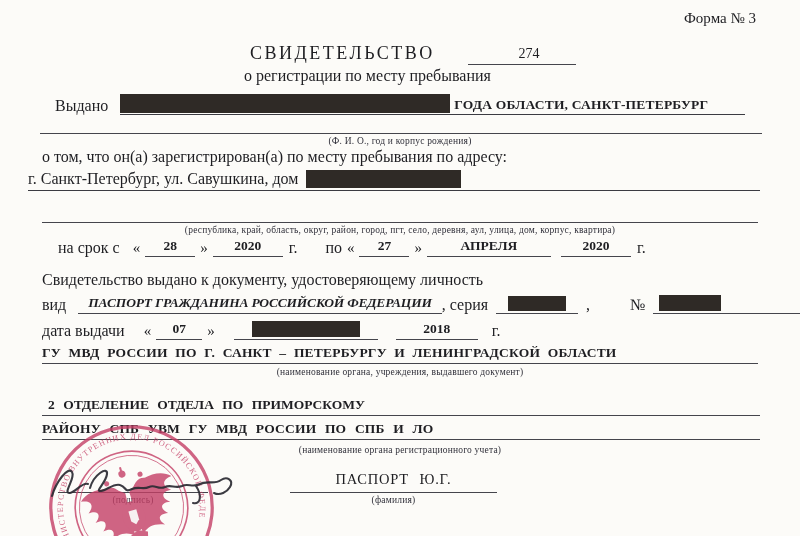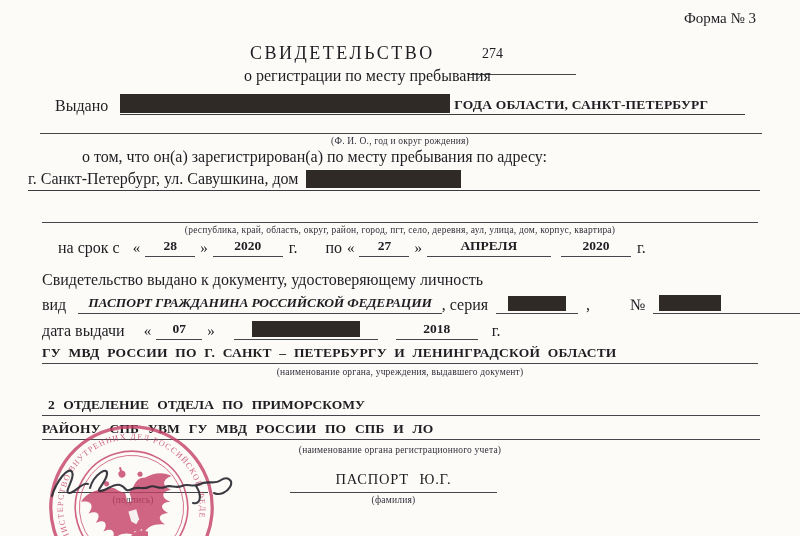--- a/index.html
+++ b/index.html
@@ -24,37 +24,37 @@
   .uline-flex{flex:1;border-bottom:1.6px solid #3b3b42;display:flex;align-items:flex-end;padding-bottom:1px;}
   svg{display:block;}
 </style>
 </head>
 <body>
 
 <div class="abs" style="top:10px;right:44px;font-size:15px;">Форма № 3</div>
 
 <div class="abs" style="top:43px;left:250px;font-size:18px;letter-spacing:2.5px;">СВИДЕТЕЛЬСТВО</div>
 
-<div class="abs" style="top:44px;left:468px;width:108px;border-bottom:1.5px solid #45454c;padding-bottom:12px;">
+<div class="abs" style="top:44px;left:468px;width:108px;border-bottom:1.5px solid #45454c;padding-bottom:2px;text-align:center;">
   <span style="font-size:14px;margin-left:14px;">274</span>
 </div>
 
 <div class="abs" style="top:67px;left:244px;font-size:16px;">о регистрации по месту пребывания</div>
 
 <div class="row" style="top:94px;left:55px;right:55px;">
   <span class="lbl" style="margin-right:12px;">Выдано</span>
   <span class="uline-flex">
     <span class="redact" style="width:330px;height:19px;"></span>
     <span class="filled" style="margin-left:4px;">ГОДА ОБЛАСТИ, САНКТ-ПЕТЕРБУРГ</span>
   </span>
 </div>
 <div class="hline" style="top:133px;left:40px;right:38px;"></div>
-<div class="cap" style="top:136px;left:0;right:0;">(Ф. И. О., год и округ рождения)</div>
+<div class="cap" style="top:136px;left:0;right:0;">(Ф. И. О., год и корпус рождения)</div>
 
-<div class="abs lbl" style="top:148px;left:42px;margin-left:40px;">о том, что он(а) зарегистрирован(а) по месту пребывания по адресу:</div>
+<div class="abs lbl" style="top:148px;left:42px;">о том, что он(а) зарегистрирован(а) по месту пребывания по адресу:</div>
 
 <div class="row" style="top:170px;left:28px;right:40px;border-bottom:1.6px solid #3b3b42;padding-bottom:2px;">
   <span class="lbl">г. Санкт-Петербург, ул. Савушкина, дом</span>
   <span class="redact" style="width:155px;height:18px;margin-left:8px;"></span>
 </div>
 <div class="hline" style="top:222px;left:42px;right:42px;"></div>
 <div class="cap" style="top:225px;left:0;right:0;">(республика, край, область, округ, район, город, пгт, село, деревня, аул, улица, дом, корпус, квартира)</div>
 
 <div class="row" style="top:237px;left:42px;">
   <span class="lbl" style="margin-right:8px;margin-left:16px;">на срок с</span>

